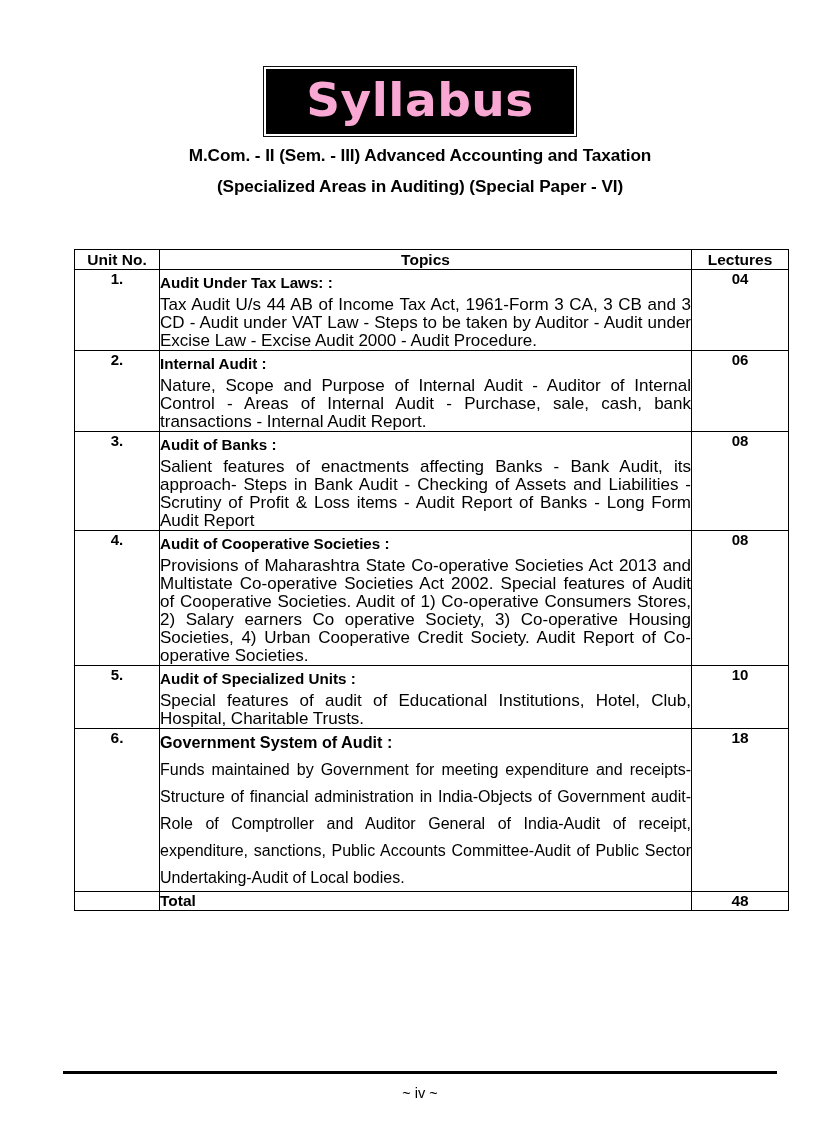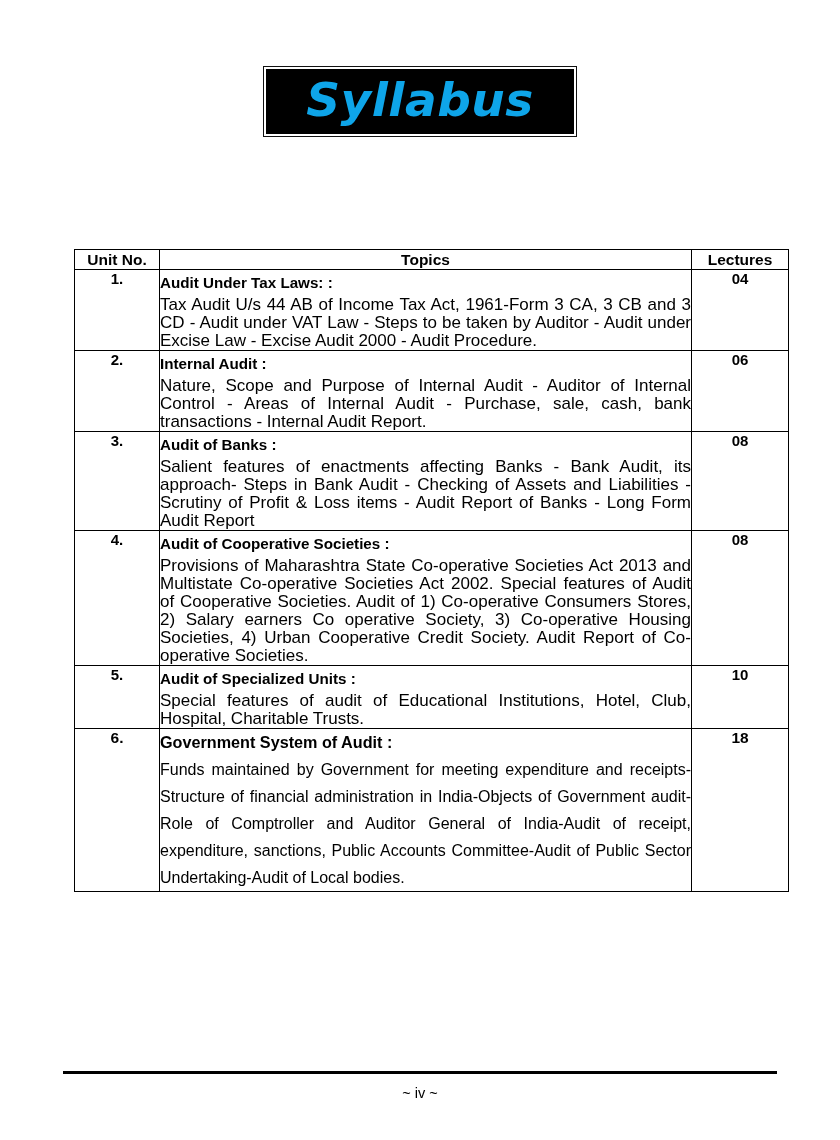--- a/index.html
+++ b/index.html
@@ -31,29 +31,28 @@
     justify-content: center;
   }
   .banner {
     border: 1px solid #111111;
     padding: 2px;
     background: #ffffff;
     box-shadow: 0 0 0 0 #fff;
   }
   .banner-inner {
     background: #000000;
-    color: #0ea5e9;
+    color: #f9a8d4;
     font-weight: bold;
     font-size: 47px;
     letter-spacing: 0.5px;
     line-height: 1.0;
     padding: 7px 40px 11px 40px;
     font-family: "DejaVu Sans", sans-serif;
     text-align: center;
-    font-style: italic;
   }
 
   
   .title-block {
     position: absolute;
     left: 0;
     top: 140px;
     width: 840px;
     text-align: center;
   }
@@ -164,20 +163,24 @@
 <body>
 
 <div class="page">
 
   <div class="banner-wrap">
     <div class="banner">
       <div class="banner-inner">Syllabus</div>
     </div>
   </div>
 
+  <div class="title-block">
+    <div class="title-line">M.Com. - II (Sem. - III) Advanced Accounting and Taxation</div>
+    <div class="title-line">(Specialized Areas in Auditing) (Special Paper - VI)</div>
+  </div>
 
   <div class="table-wrap">
     <table class="syllabus">
       <colgroup>
         <col class="c-unit">
         <col class="c-topics">
         <col class="c-lect">
       </colgroup>
       <thead>
         <tr>
@@ -228,20 +231,25 @@
           <td class="lect">10</td>
         </tr>
         <tr class="row-6">
           <td class="unit">6.</td>
           <td class="topics">
             <div class="head">Government System of Audit :</div>
             <div class="body">Funds maintained by Government for meeting expenditure and receipts- Structure of financial administration in India-Objects of Government audit- Role of Comptroller and Auditor General of India-Audit of receipt, expenditure, sanctions, Public Accounts Committee-Audit of Public Sector Undertaking-Audit of Local bodies.</div>
           </td>
           <td class="lect">18</td>
         </tr>
+        <tr class="row-total">
+          <td class="unit total-blank"></td>
+          <td class="total-label">Total</td>
+          <td class="total-value">48</td>
+        </tr>
       </tbody>
     </table>
   </div>
 
   <div class="footer-rule"></div>
   <div class="footer-text">~ iv ~</div>
 
 </div>
 
 </body></html>

